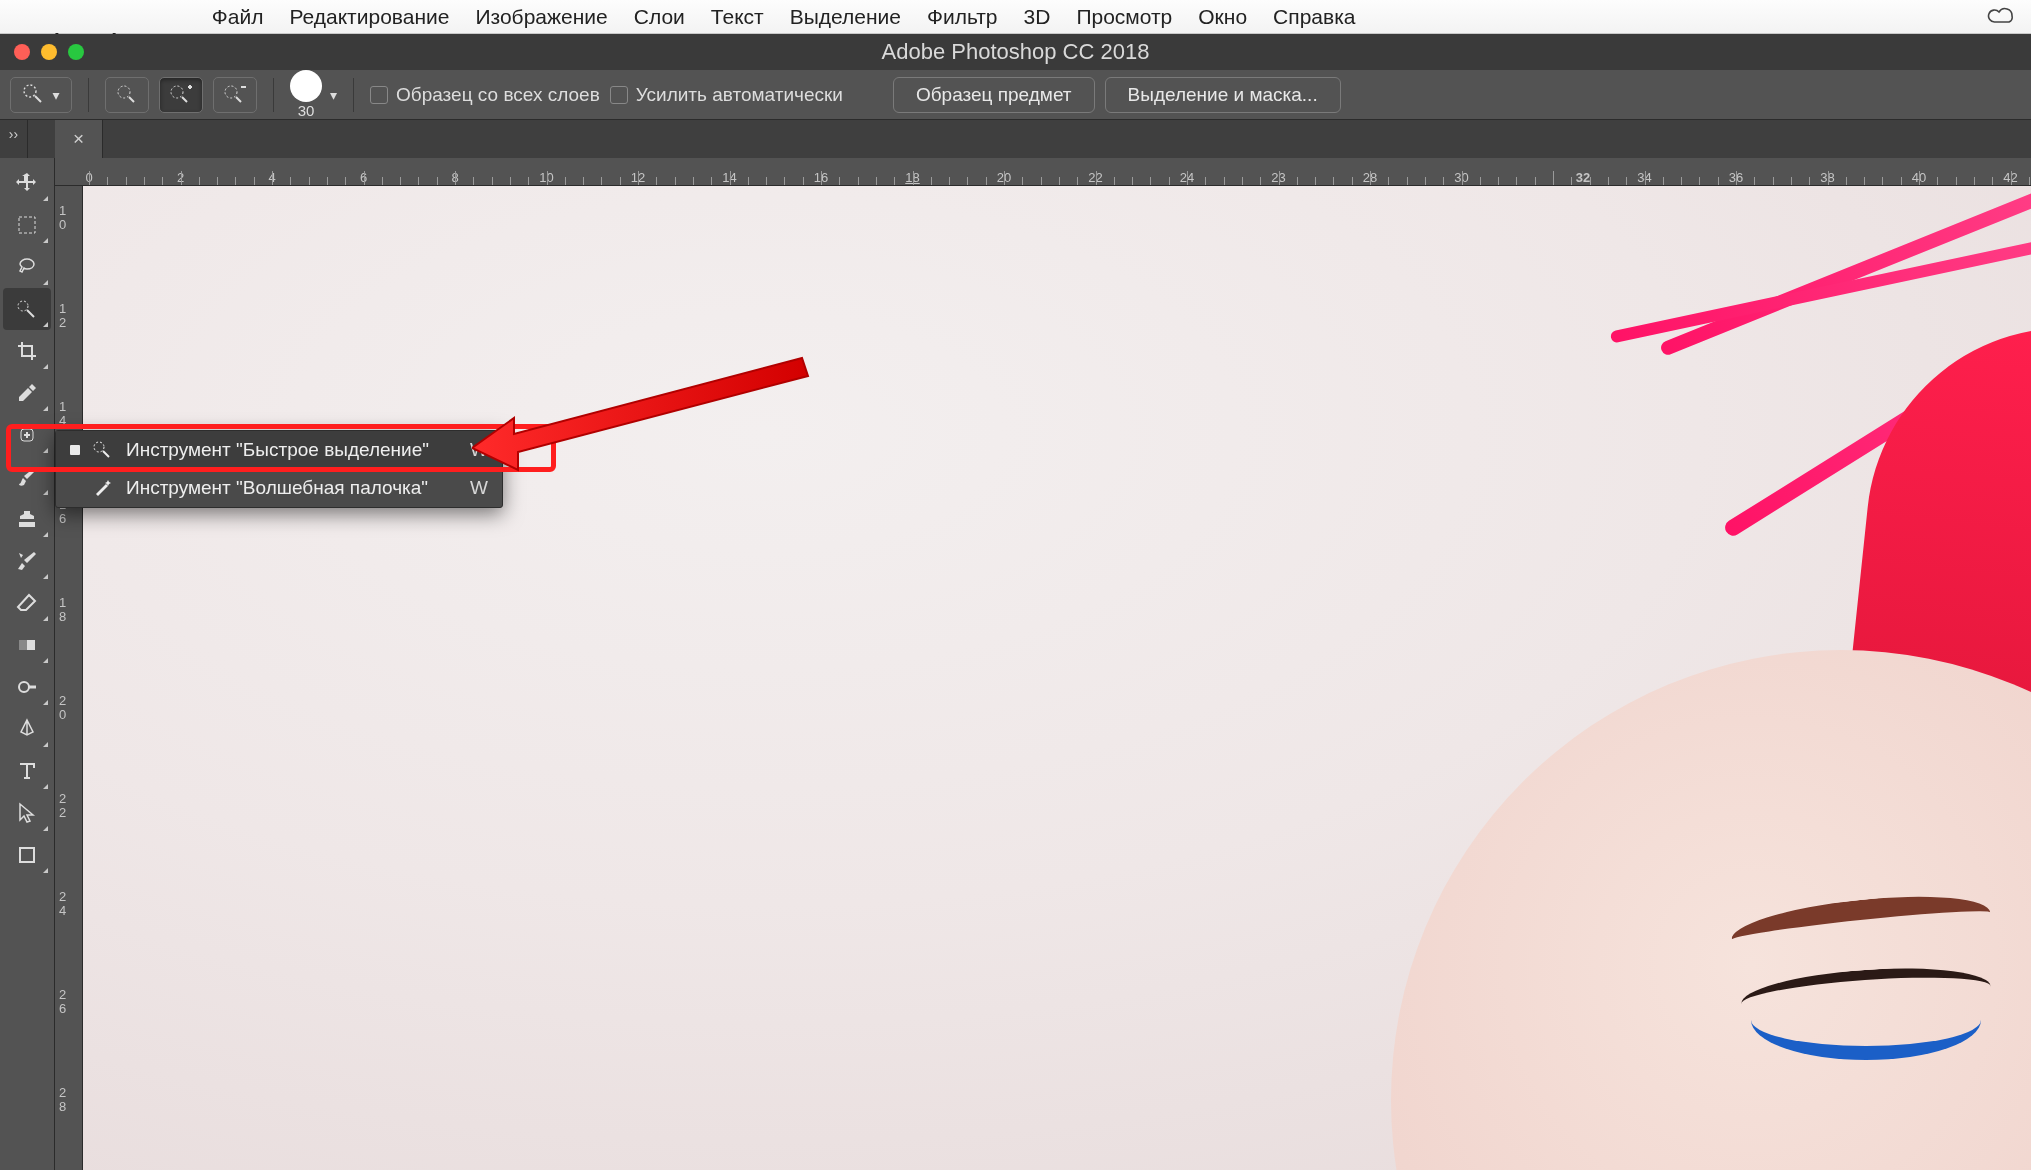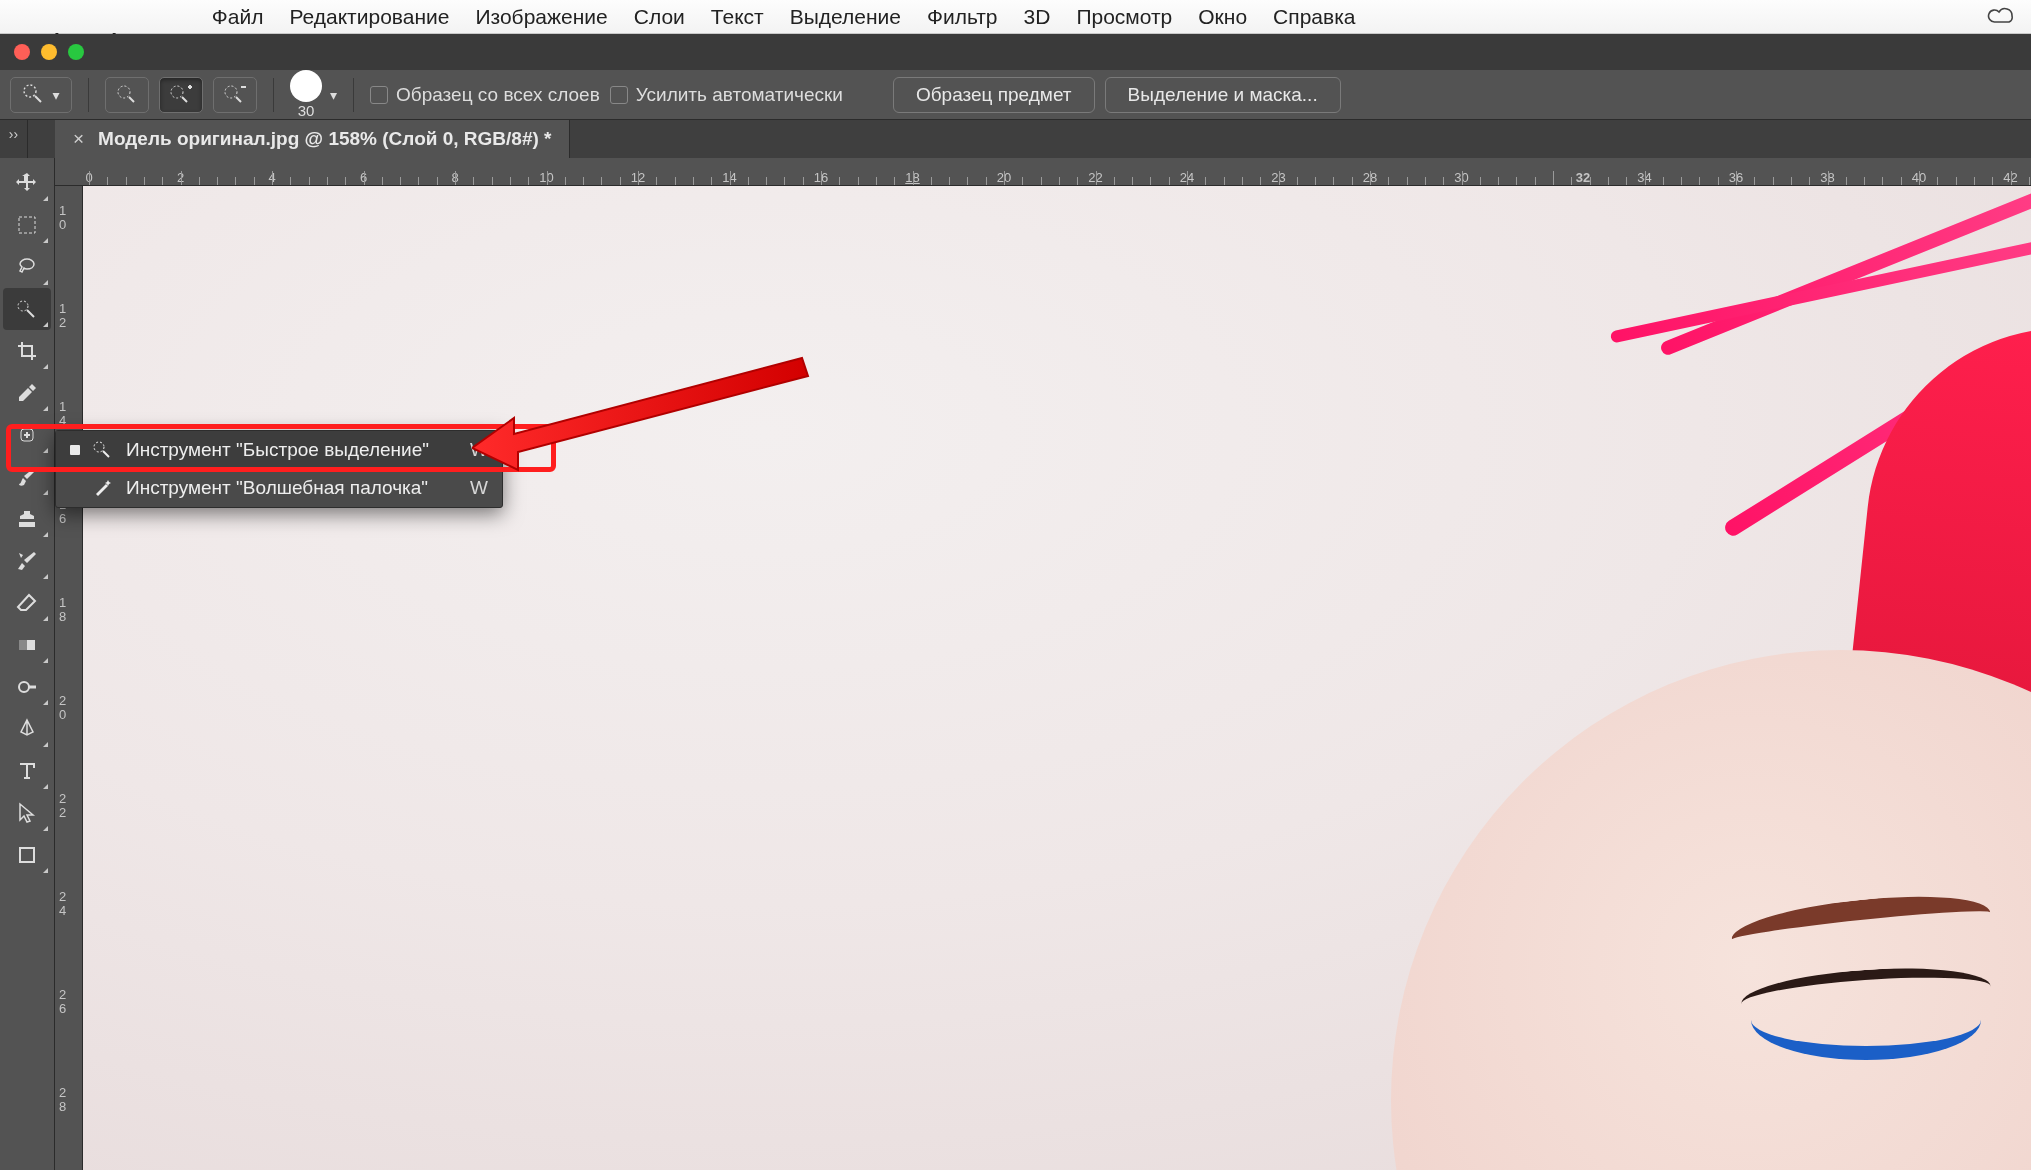--- a/index.html
+++ b/index.html
@@ -91,20 +91,21 @@
     </span>
   </div>
 </div>
 
 <div class="win-titlebar">
   <div class="traffic">
     <div class="tl red"></div>
     <div class="tl yellow"></div>
     <div class="tl green"></div>
   </div>
+  <div class="win-title">Adobe Photoshop CC 2018</div>
 </div>
 
 <div class="options-bar">
   <div class="opt-btn" style="width:62px;">
     <svg width="24" height="24" viewBox="0 0 24 24">
         <circle cx="8" cy="8" r="6" fill="none" stroke="#ddd" stroke-width="1.4" stroke-dasharray="2 2"></circle>
         <path d="M13 13l6 6" stroke="#ddd" stroke-width="2"></path>
       </svg>
     <span class="brush-chevron" style="margin-left:6px;">▾</span>
   </div>
@@ -154,21 +155,20 @@
 <div class="workspace">
 
   <div style="display:flex;flex-direction:column;width:100%;height:100%;">
 
     <div style="display:flex;height:38px;">
       <div class="toggle-strip" style="height:38px;">››</div>
       <div class="tabs-row" style="flex:1;">
         <div style="width:27px;background:#3f3f3f;"></div>
         <div class="doc-tab">
           <span class="x">×</span>
-          <span>Модель оригинал.jpg @ 158% (Слой 0, RGB/8#) *</span>
         </div>
       </div>
     </div>
 
     <div style="display:flex;flex:1;min-height:0;">
       <div class="tool-col">
         <div class="tool">
             <svg width="22" height="22" viewBox="0 0 22 22">
               <path d="M11 1l3 3h-2v5h5V7l3 3-3 3v-2h-5v5h2l-3 3-3-3h2v-5H3v2l-3-3 3-3v2h5V4H6z" fill="#ddd"></path>
             </svg>

